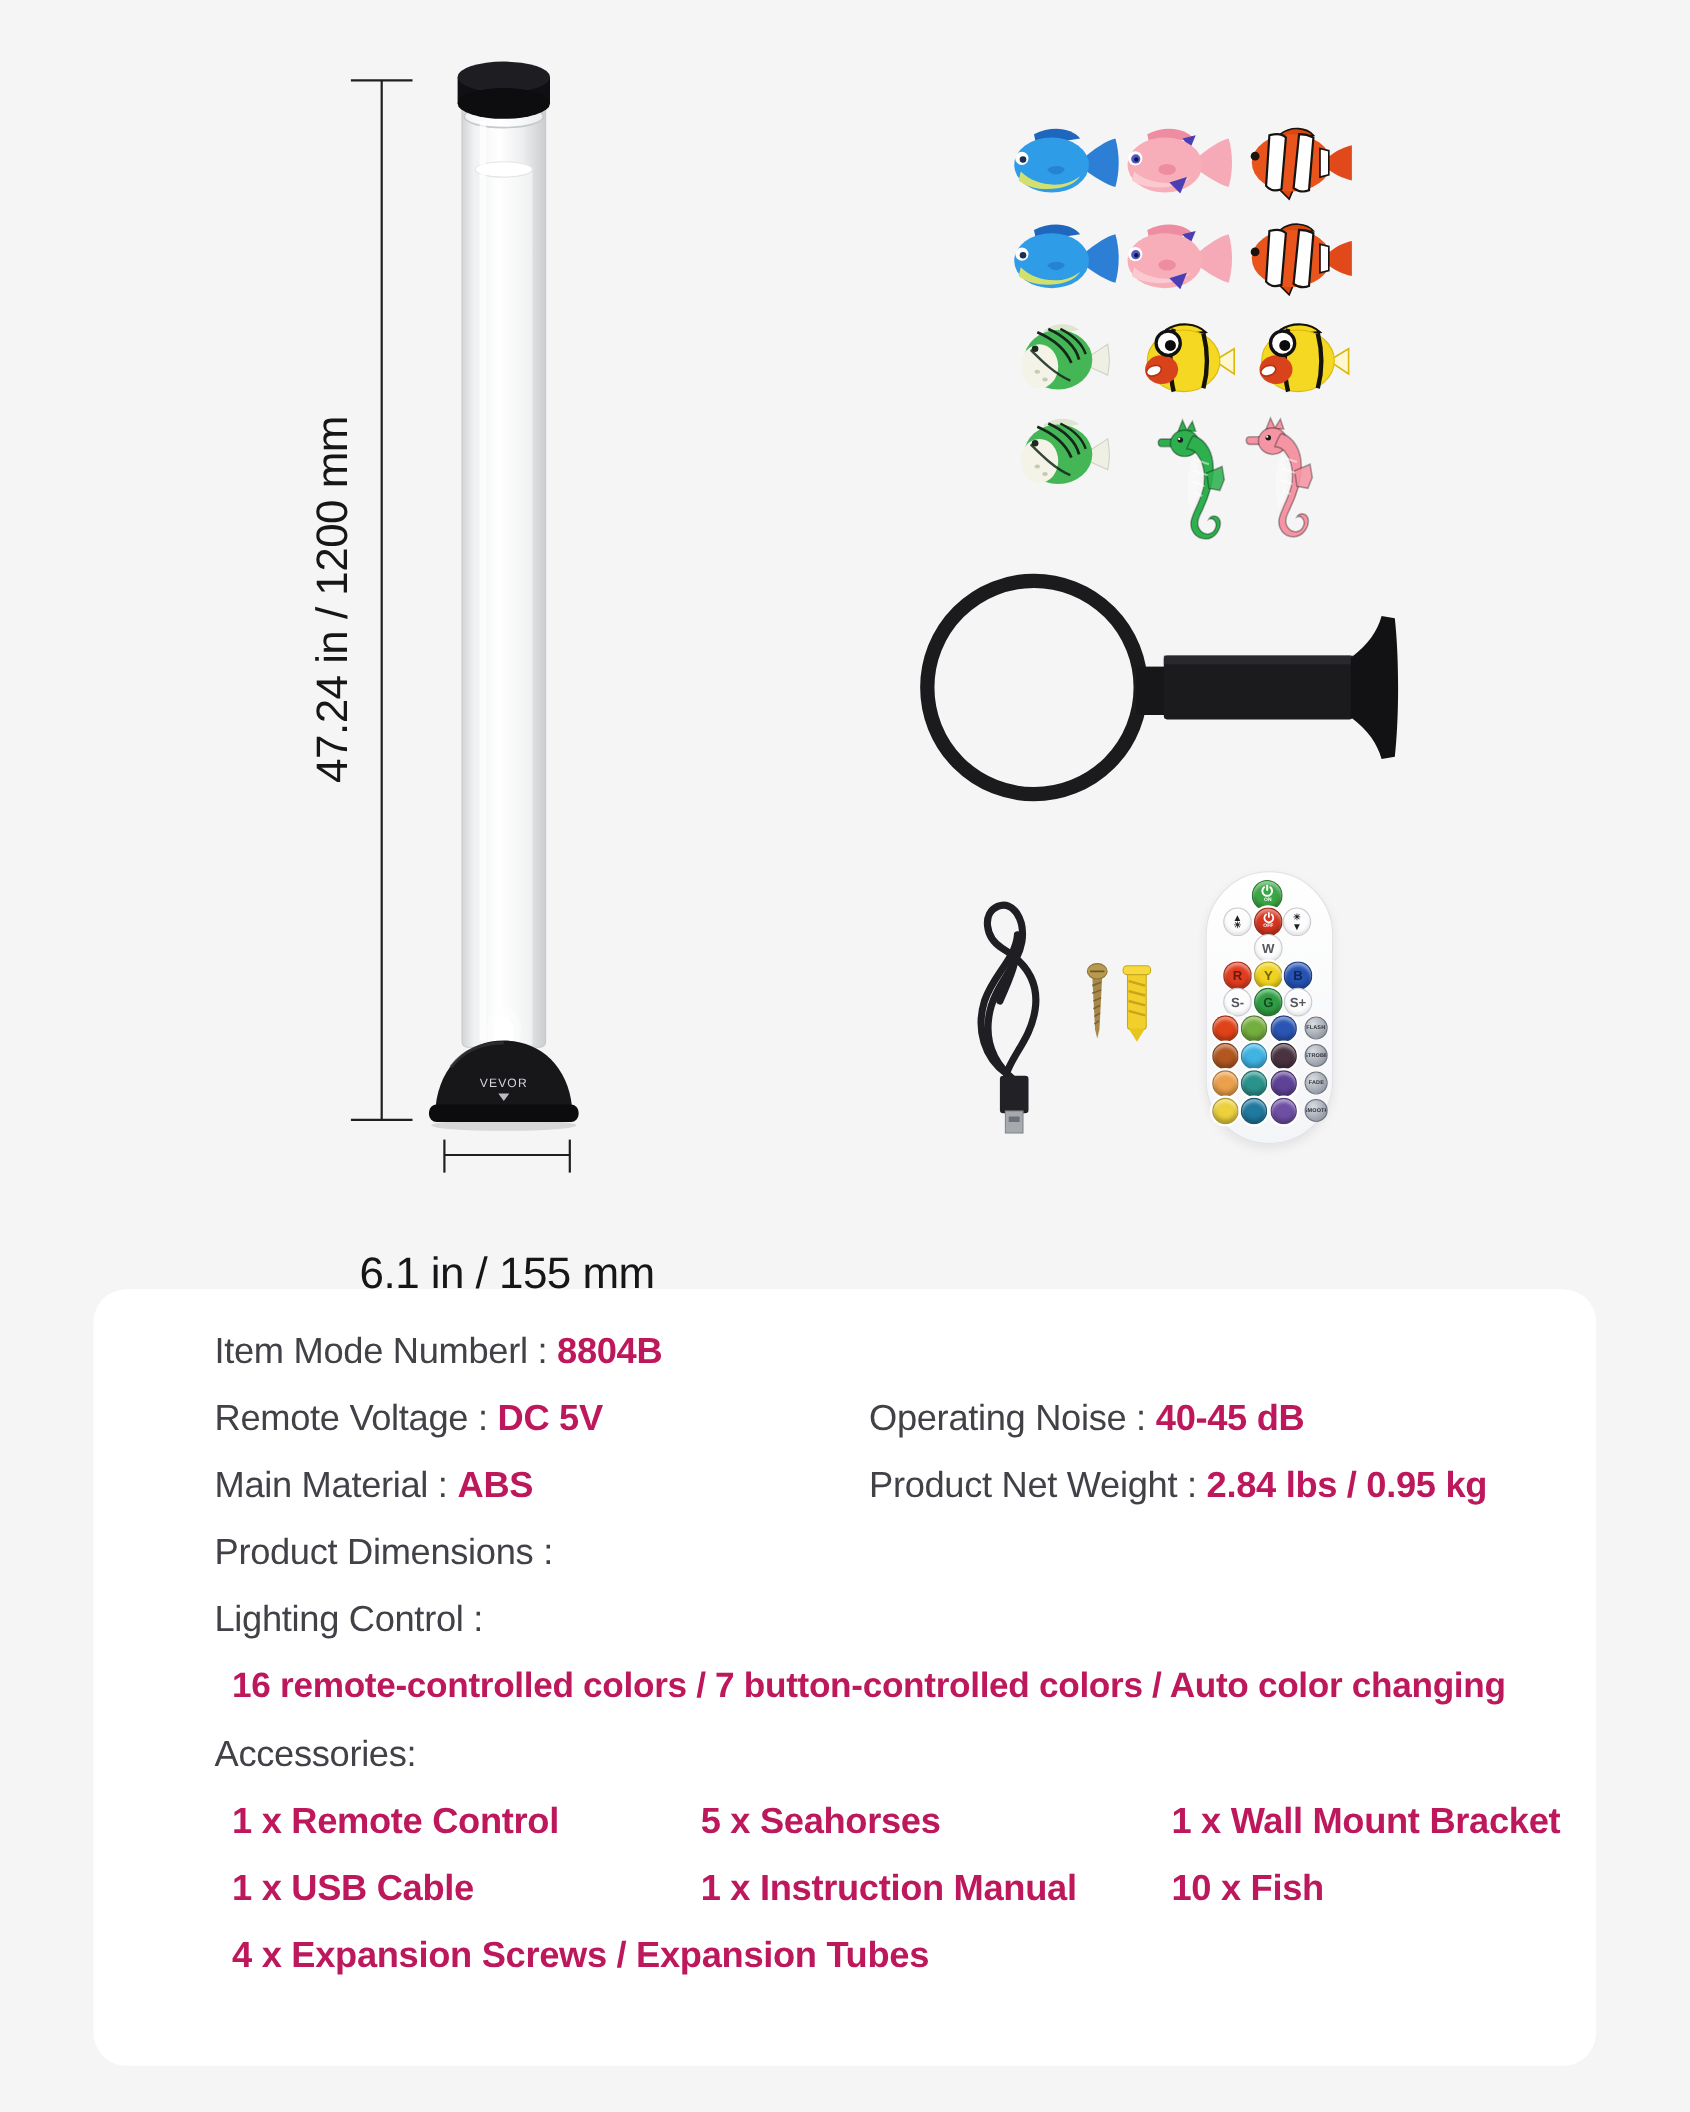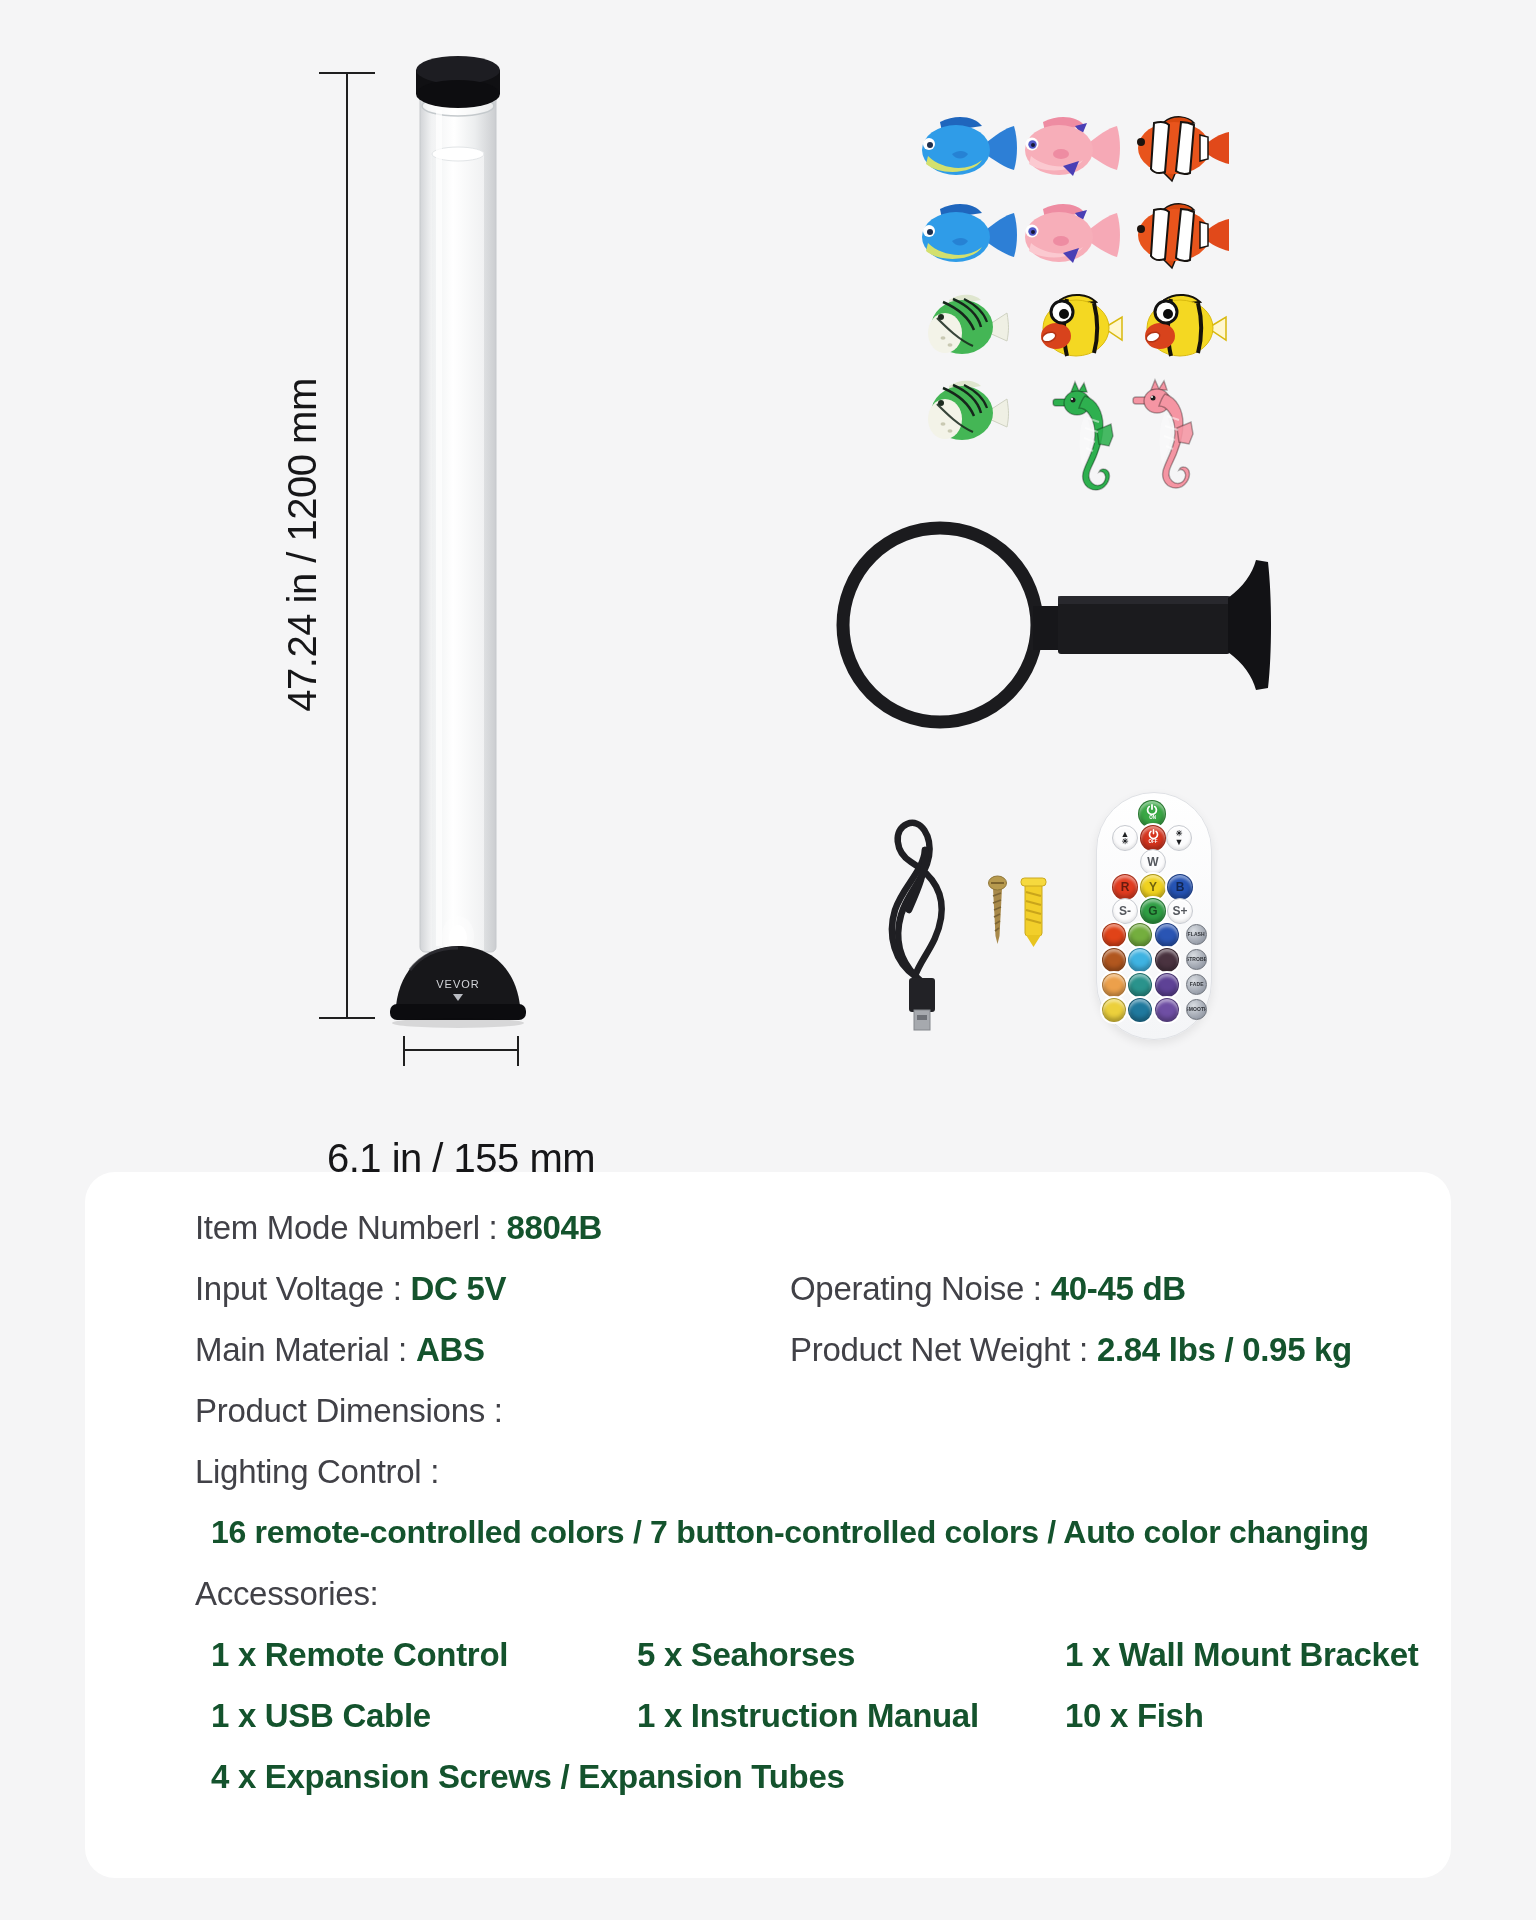--- a/index.html
+++ b/index.html
@@ -67,21 +67,21 @@
   
   .card {
     position:absolute; left:85px; top:1172px; width:1366px; height:706px;
     background:#ffffff; border-radius:30px; padding:25px 56px 0 110px;
   }
   .crow { height:61px; line-height:61px; display:flex; white-space:nowrap; }
   .cell-l { width:595px; flex:0 0 595px; }
   .acc1 { width:410px; flex:0 0 410px; }
   .acc2 { width:412px; flex:0 0 412px; }
   .lbl { color:#414147; font-size:33px; letter-spacing:-0.3px; }
-  .val { color:#14532d; font-size:33px; font-weight:bold; margin-left:9px; letter-spacing:-0.3px; }
+  .val { color:#be185d; font-size:33px; font-weight:bold; margin-left:9px; letter-spacing:-0.3px; }
   .val.nom { margin-left:16px; }
   .wide-val { font-size:32px; }
 </style>
 </head>
 <body>
 
 <div class="stage">
 
   <svg class="abs" style="left:240px;top:40px;" width="320" height="1100" viewBox="0 0 320 1100">
     <defs>
@@ -339,21 +339,21 @@
   <div class="card">
 
     <div class="crow">
       <div class="cell-l">
         <span class="lbl">Item Mode Numberl :</span><span class="val">8804B</span>
       </div>
     </div>
 
     <div class="crow">
       <div class="cell-l">
-        <span class="lbl">Input Voltage :</span><span class="val">DC 5V</span>
+        <span class="lbl">Remote Voltage :</span><span class="val">DC 5V</span>
       </div>
       <div>
         <span class="lbl">Operating Noise :</span><span class="val">40-45 dB</span>
       </div>
     </div>
 
     <div class="crow">
       <div class="cell-l">
         <span class="lbl">Main Material :</span><span class="val">ABS</span>
       </div>

